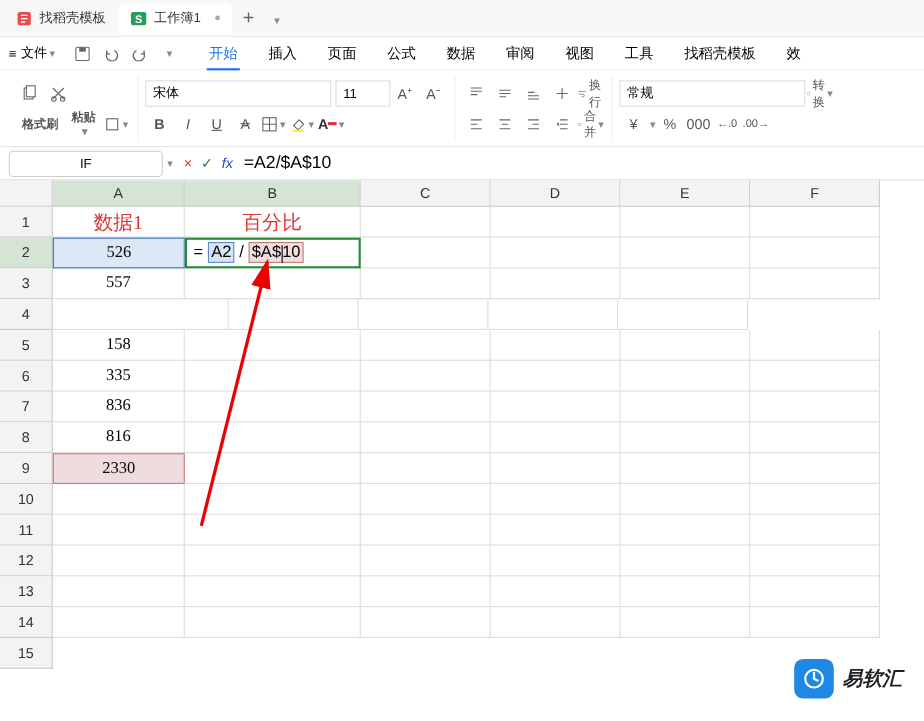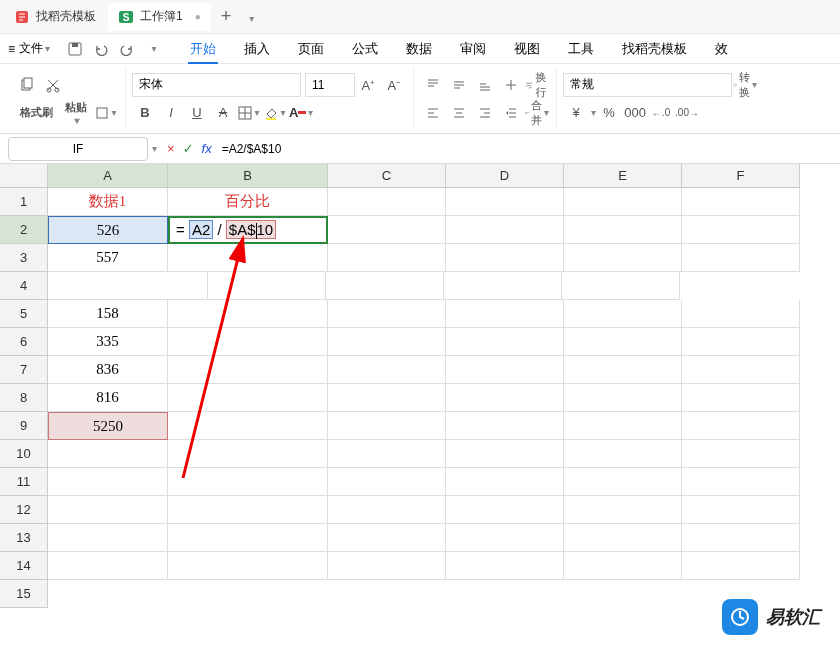--- a/index.html
+++ b/index.html
@@ -30,38 +30,38 @@
 .ribbon-row { display: flex; align-items: center; height: 28px; }
 .font-select { border: 1px solid #ddd; height: 24px; padding: 0 6px; font-size: 12px; min-width: 110px; background: #fff; }
 .size-select { border: 1px solid #ddd; height: 24px; padding: 0 6px; font-size: 12px; width: 50px; background: #fff; margin-left: 4px; }
 .tool-btn { width: 24px; height: 24px; display: flex; align-items: center; justify-content: center; margin: 0 1px; cursor: pointer; font-size: 13px; color: #555; border-radius: 3px; }
 
 
 .formula-bar { height: 30px; background: #fff; display: flex; align-items: center; border-bottom: 1px solid #ddd; padding: 0 8px; }
 .name-box { border: 1px solid #ccc; height: 24px; width: 140px; padding: 0 8px; font-size: 12px; text-align: center; border-radius: 4px; }
 .fb-controls { display: flex; align-items: center; margin: 0 10px; gap: 8px; }
 .fb-btn { font-size: 13px; color: #1d4ed8; cursor: pointer; }
-.fb-input { border: none; height: 24px; flex: 1; font-size: 12px; outline: none; }
+.fb-input { border: none; height: 24px; flex: 1; font-size: 16px; outline: none; }
 
 
 .sheet { position: relative; }
 .corner { position: absolute; left: 0; top: 0; width: 48px; height: 24px; background: #f3f3f3; border-right: 1px solid #ccc; border-bottom: 1px solid #ccc; }
 .col-headers { position: absolute; left: 48px; top: 0; height: 24px; display: flex; }
 .col-h { background: #f3f3f3; border-right: 1px solid #ccc; border-bottom: 1px solid #ccc; display: flex; align-items: center; justify-content: center; font-size: 13px; color: #333; }
 .col-h.active { background: #d6e4d6; }
 .row-headers { position: absolute; left: 0; top: 24px; width: 48px; }
 .row-h { background: #f3f3f3; border-right: 1px solid #ccc; border-bottom: 1px solid #ccc; display: flex; align-items: center; justify-content: center; font-size: 13px; color: #333; height: 28px; }
 .row-h.active { background: #d6e4d6; }
 .cells { position: absolute; left: 48px; top: 24px; }
 .cell-row { display: flex; }
 .cell { border-right: 1px solid #ddd; border-bottom: 1px solid #ddd; height: 28px; display: flex; align-items: center; font-size: 15px; padding: 0 6px; }
 .ca { width: 120px; justify-content: center; font-family: "SimSun", serif; }
 .cb { width: 160px; justify-content: center; font-family: "SimSun", serif; }
 .cother { width: 118px; }
-.header-cell { color: #d33; font-size: 15px; }
+.header-cell { color: #d33; font-size: 18px; }
 .cell.sel-a2 { background: #dce7f5; border: 1px solid #3b6fb5; }
 .cell.sel-a10 { background: #efdddd; border: 1px solid #c77; }
 .cell.active-b2 { border: 2px solid #2a8a3a; background: #fff; justify-content: flex-start; position: relative; font-family: "SimSun", serif; }
 .formula-text { font-size: 15px; }
 .ref1 { background: #d6e4f5; border: 1px solid #5a8cc7; padding: 0 2px; }
 .ref2 { background: #f0dede; border: 1px solid #c77; padding: 0 2px; }
 .caret { display: inline-block; width: 1px; height: 16px; background: #000; vertical-align: middle; animation: blink 1s infinite; }
 @keyframes blink { 50% { opacity: 0; } }
 
 
@@ -411,21 +411,21 @@
       </div>
       <div class="cell-row">
         <div class="cell ca" style="width: 120px;">816</div>
         <div class="cell cb" style="width: 160px;"></div>
         <div class="cell cother" style="width: 118px;"></div>
         <div class="cell cother" style="width: 118px;"></div>
         <div class="cell cother" style="width: 118px;"></div>
         <div class="cell cother" style="width: 118px;"></div>
       </div>
       <div class="cell-row">
-        <div class="cell ca sel-a10" style="width: 120px;">5250</div>
+        <div class="cell ca sel-a10" style="width: 120px;">2330</div>
         <div class="cell cb" style="width: 160px;"></div>
         <div class="cell cother" style="width: 118px;"></div>
         <div class="cell cother" style="width: 118px;"></div>
         <div class="cell cother" style="width: 118px;"></div>
         <div class="cell cother" style="width: 118px;"></div>
       </div>
       <div class="cell-row">
         <div class="cell ca" style="width: 120px;"></div>
         <div class="cell cb" style="width: 160px;"></div>
         <div class="cell cother" style="width: 118px;"></div>

